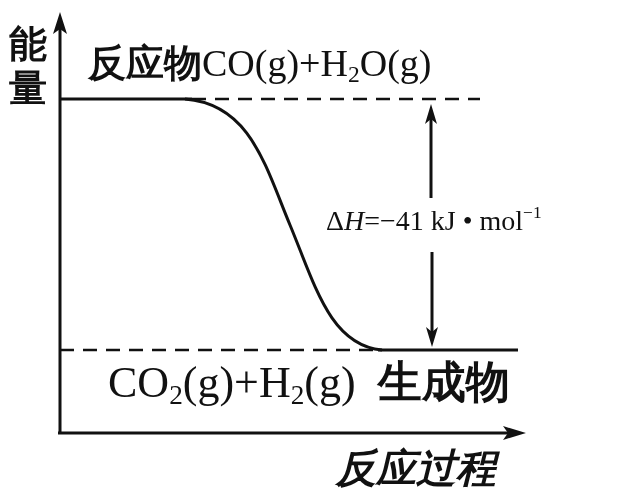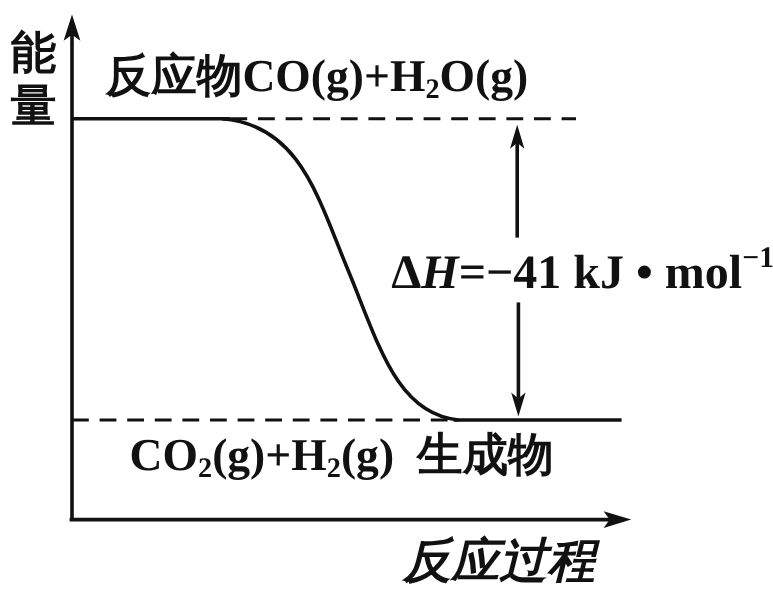--- a/index.html
+++ b/index.html
@@ -4,24 +4,24 @@
 <style>
   html, body { margin: 0; padding: 0; background: #ffffff; }
   body { width: 644px; height: 500px; position: relative; overflow: hidden;
          font-family: "Liberation Serif", "DejaVu Serif", serif; color: #111; }
   #stage { position: absolute; left: 0; top: 0; width: 644px; height: 500px; }
   .lbl { position: absolute; white-space: nowrap; line-height: 1; color: #111; }
   .cjk { font-family: "DejaVu Sans", "Liberation Sans", sans-serif; font-weight: bold; text-align: center; }
   .ylabel { left: 6px; top: 22px; font-size: 38px; width: 44px; text-align: center; }
   .ylabel span { display: block; line-height: 44px; }
   .reactant-label { left: 88px; top: 44px; font-size: 38px; }
-  .product-label  { left: 108px; top: 360px; font-size: 38px; }
-  .dh-label { left: 326px; top: 207px; font-size: 40px; }
+  .product-label  { left: 108px; top: 360px; font-size: 44px; }
+  .dh-label { left: 326px; top: 207px; font-size: 28px; }
   .xlabel { left: 336px; top: 448px; font-size: 40px; font-style: italic; }
-  .formula { font-family: "Liberation Serif", "DejaVu Serif", serif; font-weight: bold; }
+  .formula { font-family: "Liberation Serif", "DejaVu Serif", serif; font-weight: normal; }
   sub { font-size: 0.62em; vertical-align: -0.25em; line-height: 0; }
   sup { font-size: 0.62em; vertical-align: 0.7em; line-height: 0; }
   i { font-style: italic; }
 </style>
 </head>
 <body>
 
 <div id="stage">
   <svg width="644" height="500" viewBox="0 0 644 500" style="position:absolute;left:0;top:0;">
 

